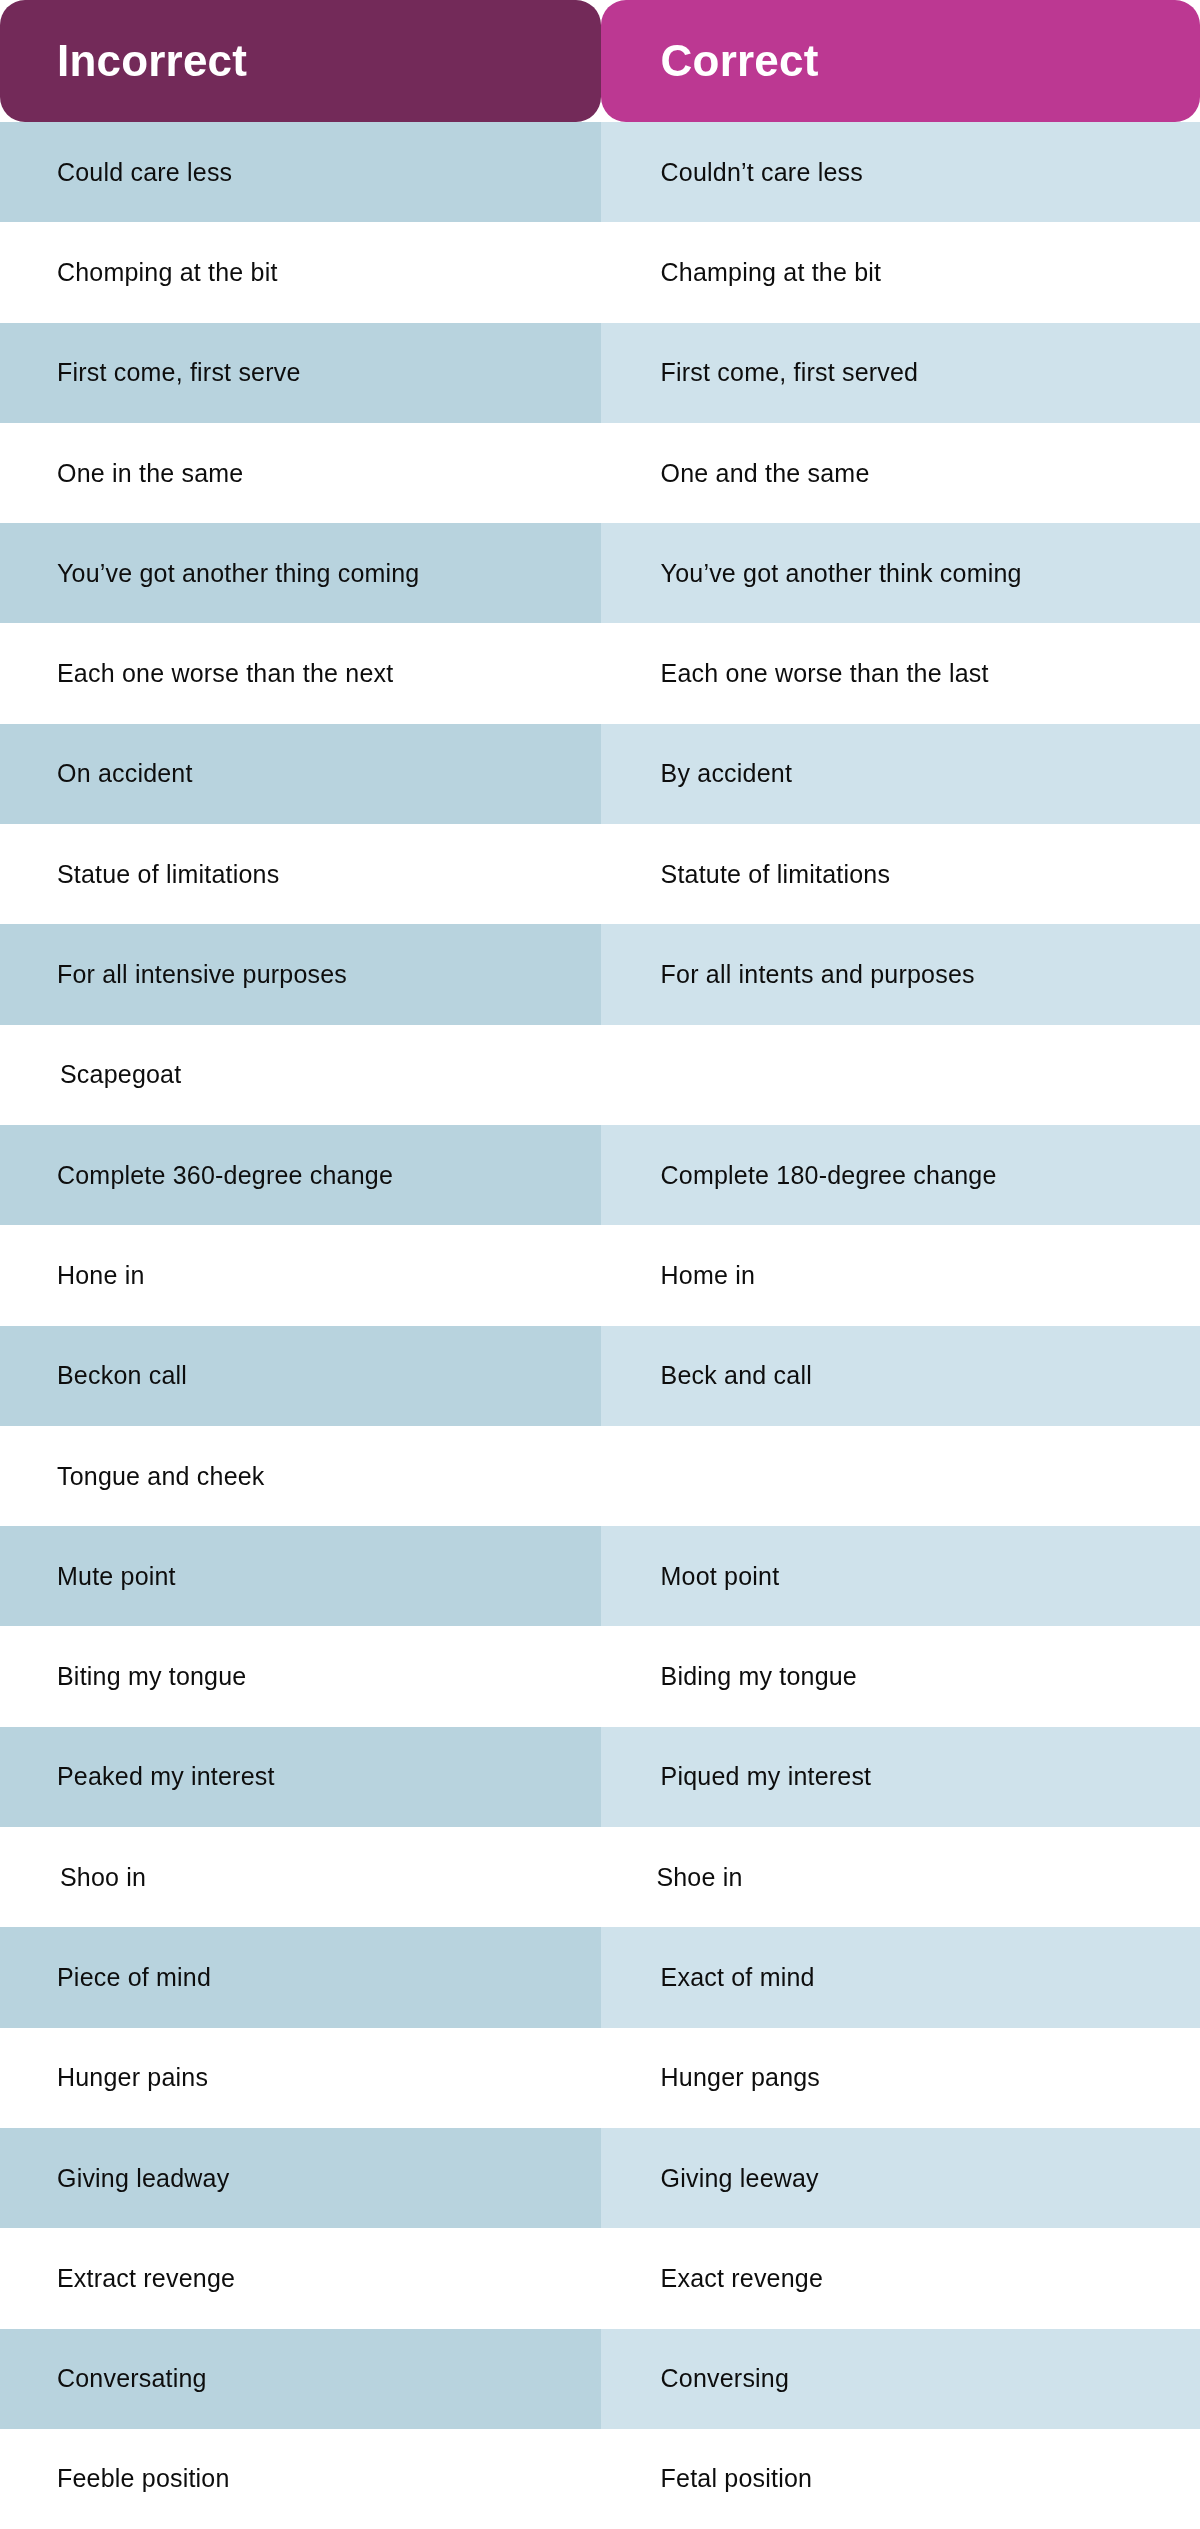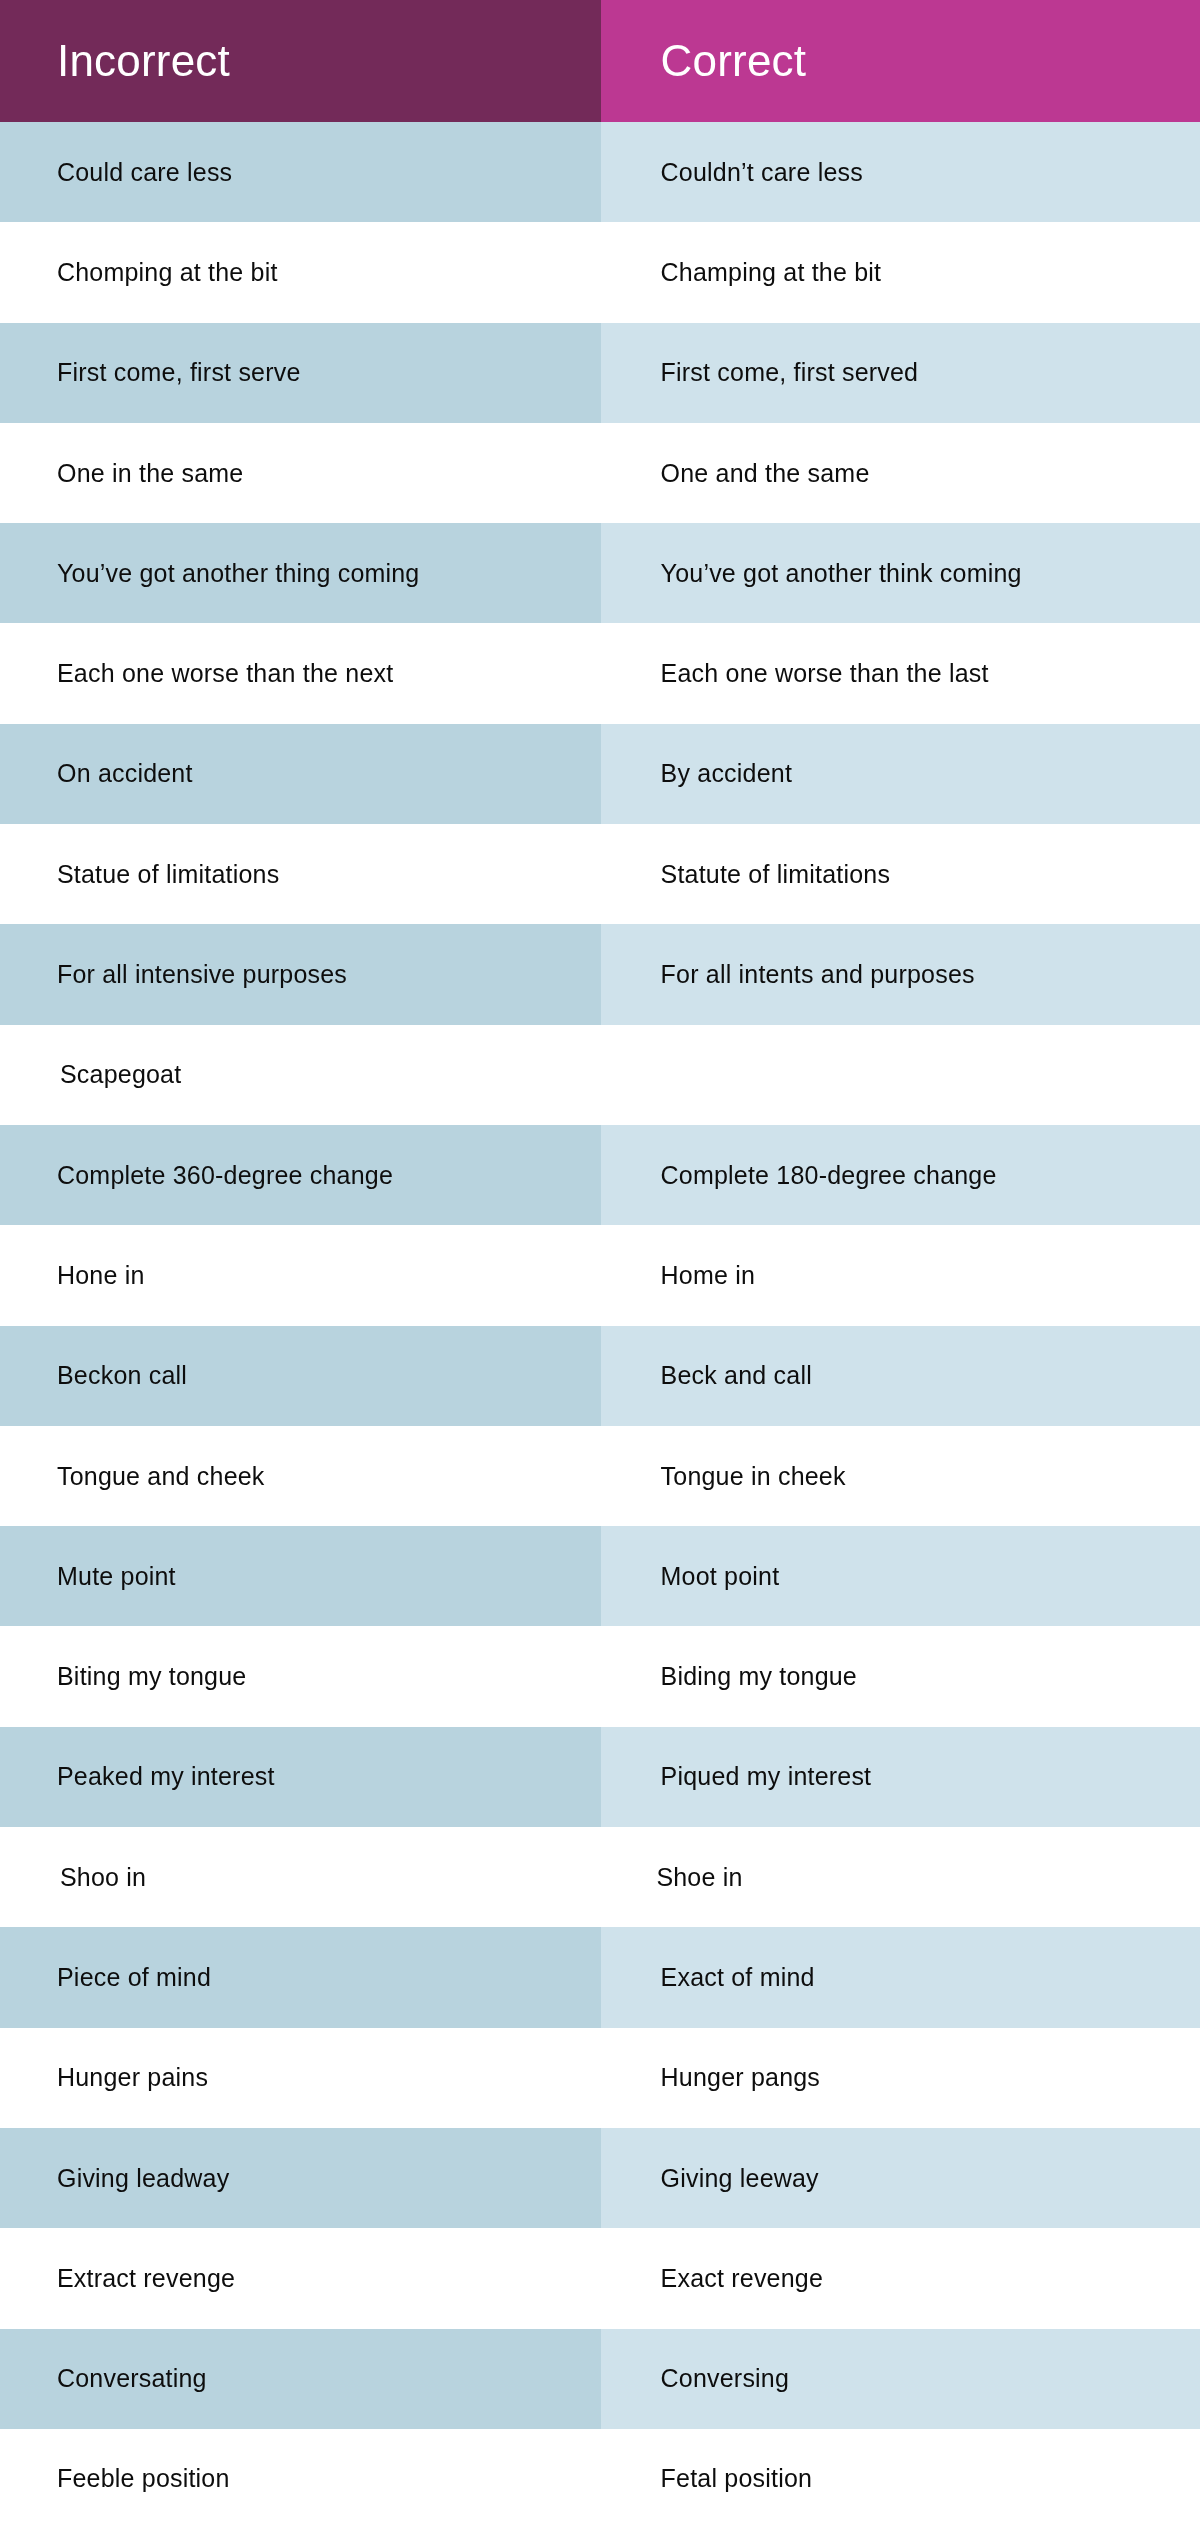--- a/index.html
+++ b/index.html
@@ -14,22 +14,23 @@
   .header-row {
     flex: 0 0 122px;
     display: flex;
   }
   .header-cell {
     display: flex;
     align-items: center;
     box-sizing: border-box;
     color: var(--header_text, #ffffff);
     font-size: 44px;
-    font-weight: normal;
+    font-weight: bold;
     letter-spacing: 0.2px;
+    border-radius: 25px;
   }
   .col-left  { width: 50.05%; padding-left: 57px; }
   .col-right { width: 49.95%; padding-left: 60px; }
   .header-cell.col-left  { background: var(--header_incorrect_bg, #732A59); }
   .header-cell.col-right { background: var(--header_correct_bg, #BC3892); }
   .row {
     flex: 1 1 0;
     display: flex;
   }
   .cell {
@@ -98,21 +99,20 @@
   <div class="row">
     <div class="cell col-left">Hone in</div>
     <div class="cell col-right">Home in</div>
   </div>
   <div class="row">
     <div class="cell col-left">Beckon call</div>
     <div class="cell col-right">Beck and call</div>
   </div>
   <div class="row">
     <div class="cell col-left">Tongue and cheek</div>
-    <div class="cell col-right">Tongue in cheek</div>
   </div>
   <div class="row">
     <div class="cell col-left">Mute point</div>
     <div class="cell col-right">Moot point</div>
   </div>
   <div class="row">
     <div class="cell col-left">Biting my tongue</div>
     <div class="cell col-right">Biding my tongue</div>
   </div>
   <div class="row">

